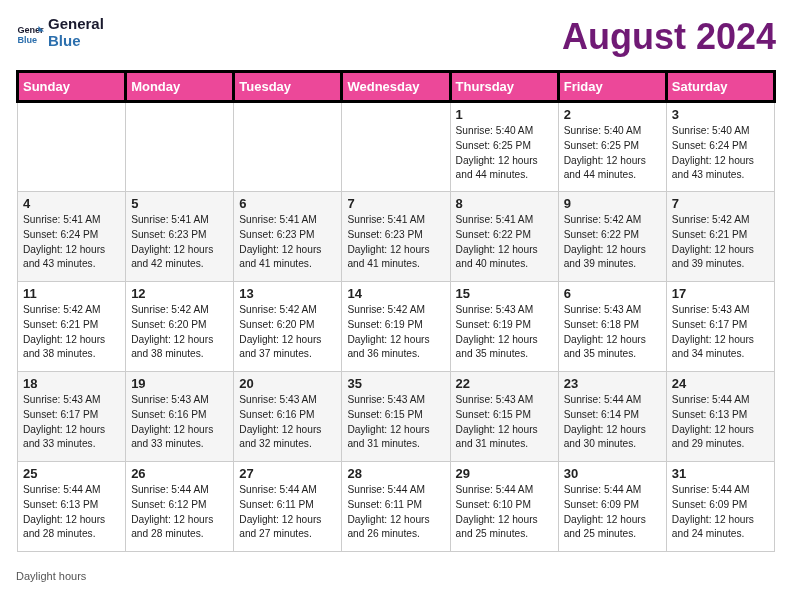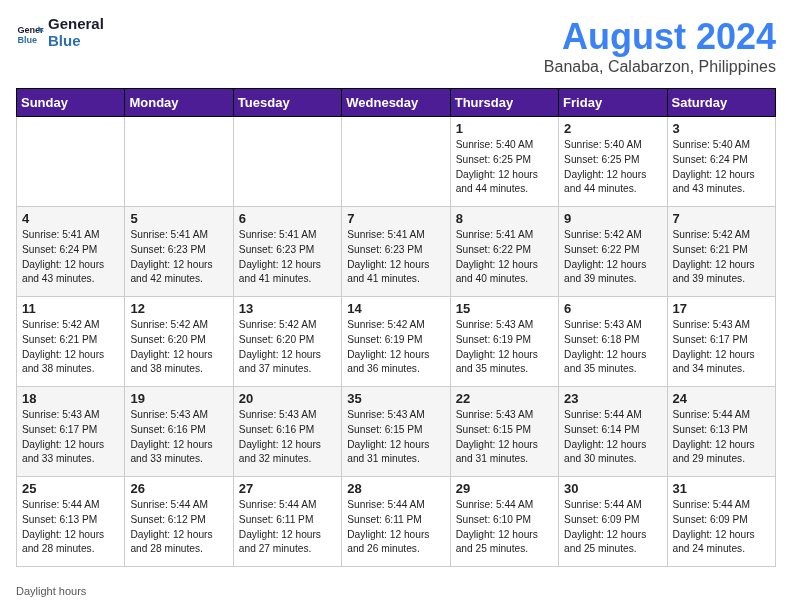--- a/index.html
+++ b/index.html
@@ -24,39 +24,39 @@
     .logo-icon {
       width: 28px;
       height: 28px;
     }
     .title-block {
       text-align: right;
     }
     .main-title {
       font-size: 36px;
       font-weight: bold;
-      color: #3b82f6;
+      color: #701a75;
     }
     .subtitle {
       font-size: 16px;
       color: #444;
     }
     table {
       width: 100%;
       border-collapse: collapse;
       table-layout: fixed;
     }
     th {
-      background-color: #4c1d95;
+      background-color: #ec4899;
       color: #fff;
       font-size: 13px;
       font-weight: bold;
       padding: 6px 4px;
       text-align: left;
-      border: 1px solid #000000;
+      border: 3px solid #000000;
     }
     td {
       vertical-align: top;
       border: 1px solid #ccc;
       padding: 4px 5px;
       font-size: 10.5px;
       color: #222;
       height: 90px;
       background: #fff;
     }
@@ -93,21 +93,20 @@
       <text x="2" y="34" font-size="13" font-weight="bold" fill="#2c6fad">Blue</text>
       <polygon points="32,10 40,18 32,18" fill="#2c6fad"></polygon>
     </svg>
     <div>
       <div style="font-size:15px;font-weight:bold;color:#1a1a2e;line-height:1.1">General</div>
       <div style="font-size:15px;font-weight:bold;color:#2c6fad;line-height:1.1">Blue</div>
     </div>
   </div>
   <div class="title-block">
     <div class="main-title">August 2024</div>
-    <div class="subtitle">Banaba, Calabarzon, Philippines</div>
   </div>
 </div>
 
 <table>
   <thead>
     <tr id="header-row">
         <th>Sunday</th>
         <th>Monday</th>
         <th>Tuesday</th>
         <th>Wednesday</th>

